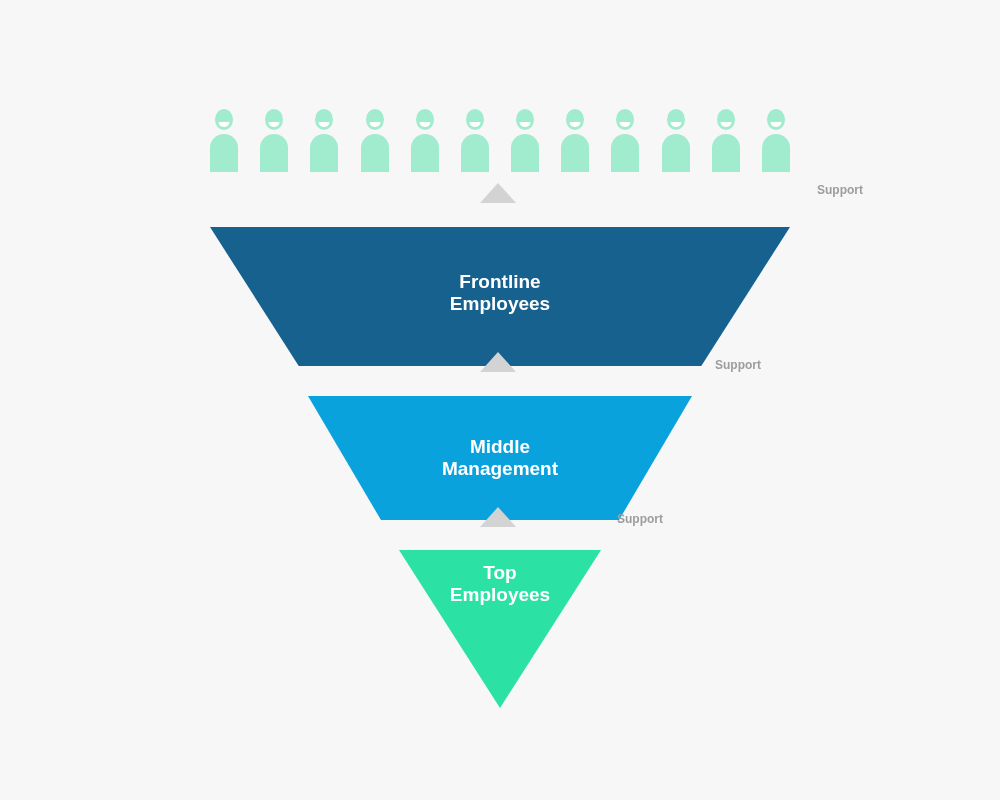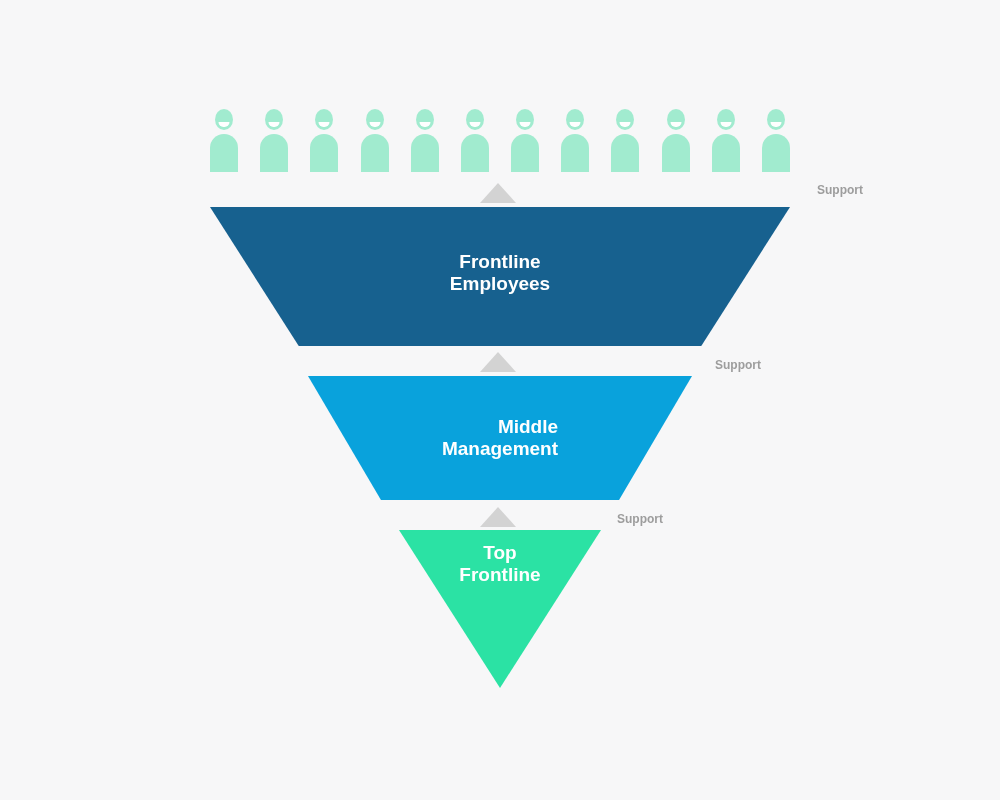--- a/index.html
+++ b/index.html
@@ -77,33 +77,33 @@
     position:absolute;
     display:flex;
     align-items:center;
     justify-content:center;
     color:var(--level-text);
     font-weight:bold;
     font-size:19px;
     line-height:22px;
     text-align:center;
     white-space:pre-line;
+    margin-top:20px;
   }
   .level-1{
     left:210px; top:207px; width:580px; height:139px;
     background:var(--level1);
     clip-path:polygon(0 0,100% 0,84.7% 100%,15.3% 100%);
     padding-bottom:7px;
   }
   .level-2{
     left:308px; top:376px; width:384px; height:124px;
     background:var(--level2);
     clip-path:polygon(0 0,100% 0,81% 100%,19% 100%);
     padding-bottom:0;
-    text-align:right;
   }
   .level-3{
     left:399px; top:530px; width:202px; height:158px;
     background:var(--level3);
     clip-path:polygon(0 0,100% 0,50% 100%);
     align-items:flex-start;
     padding-top:12px;
   }
 
   
@@ -219,17 +219,17 @@
   <div class="up-arrow arrow-2"></div>
   <div class="level level-2">
     <span>Middle
 Management</span>
   </div>
   <div class="support support-2">Support</div>
 
   <div class="up-arrow arrow-3"></div>
   <div class="level level-3">
     <span>Top
-Frontline</span>
+Employees</span>
   </div>
   <div class="support support-3">Support</div>
 
 </div>
 
 </body></html>

